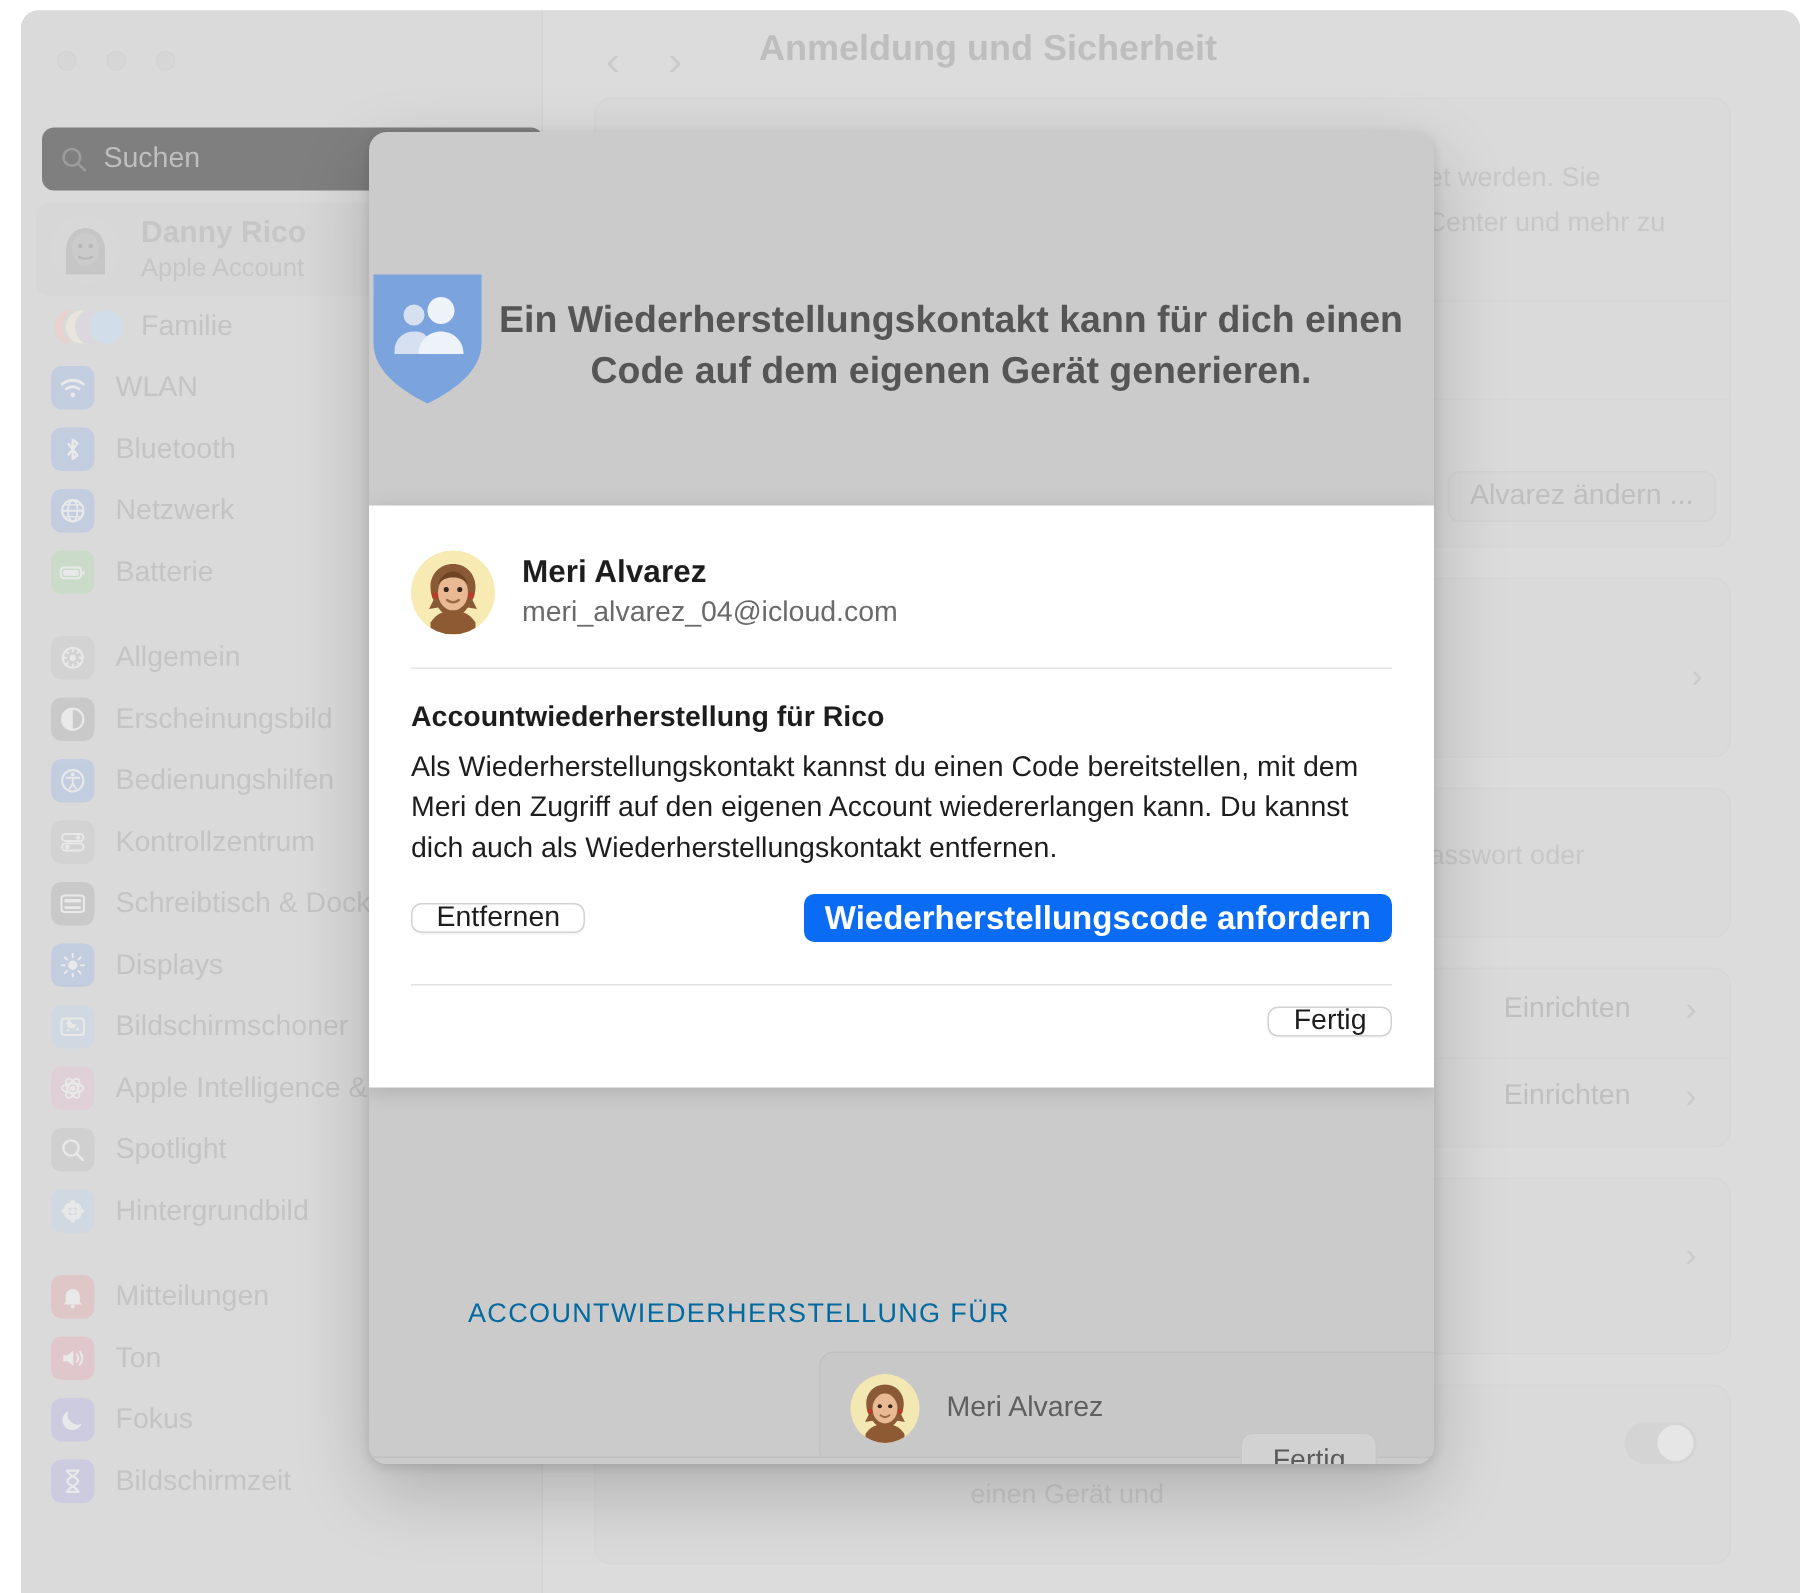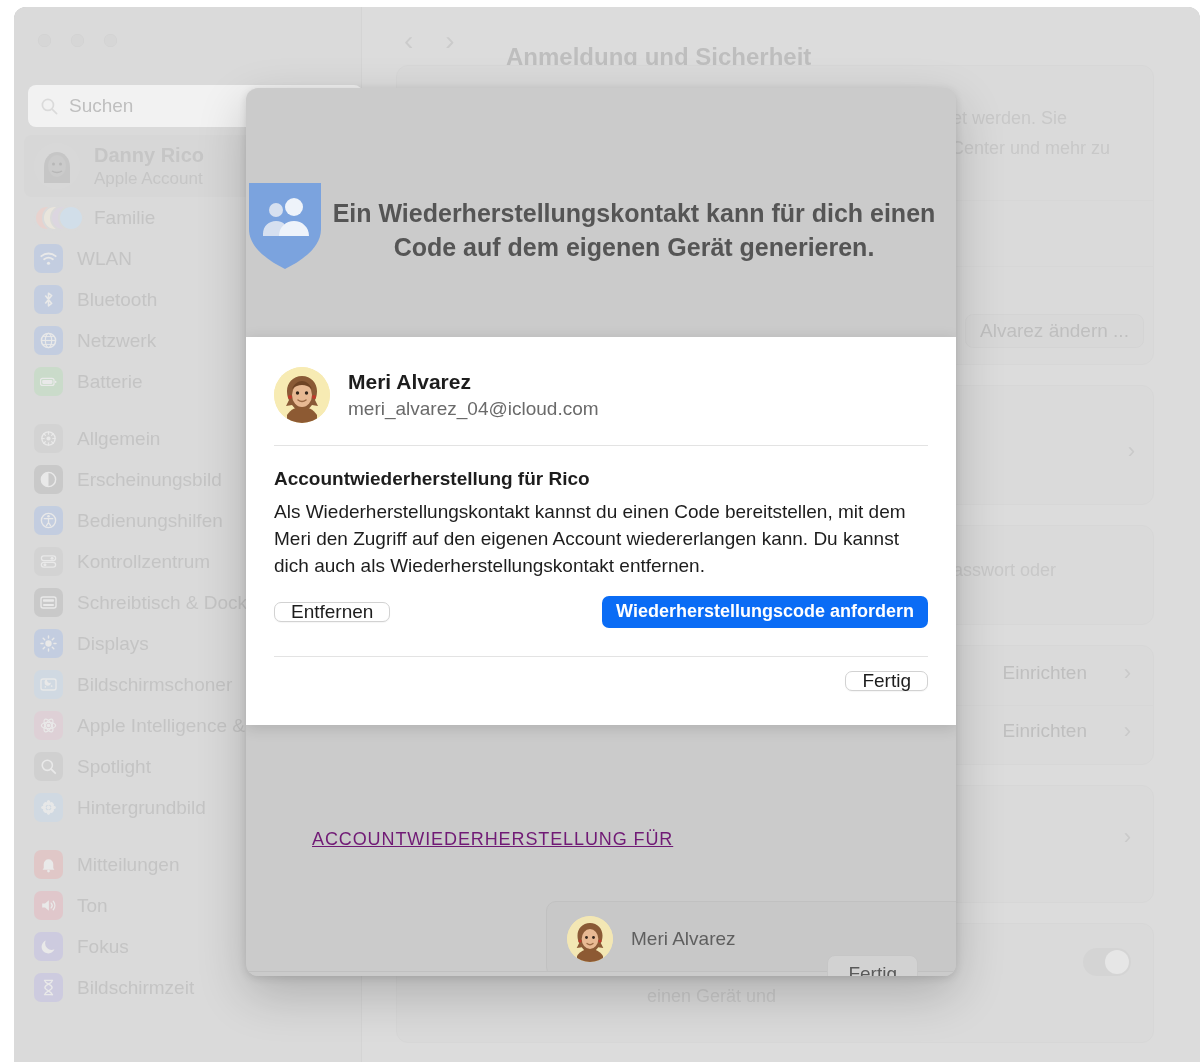--- a/index.html
+++ b/index.html
@@ -37,21 +37,21 @@
     width: 348px; height: 100%;
     background: #c9c9c9;
     border-right: 1px solid #bcbcbc;
   }
   .traffic { position: absolute; left: 24px; top: 27px; display: flex; gap: 20px; }
   .tl { width: 13px; height: 13px; border-radius: 50%; background: #c2c2c2; box-shadow: inset 0 0 0 .5px #b5b5b5; }
 
   .search-box {
     position: absolute; left: 14px; top: 78px;
     width: 334px; height: 42px;
-    background: #ffffff; border-radius: 8px;
+    background: #000000; border-radius: 8px;
     display: flex; align-items: center; padding: 0 12px; gap: 10px;
   }
   .search-box .mag { width: 19px; height: 19px; flex: 0 0 auto; opacity: .45; }
   .search-ph { font-size: 19px; color: #8e8e8e; }
 
   .side-list { position: absolute; left: 0; top: 128px; right: 0; }
   .srow {
     display: flex; align-items: center;
     height: 41px; margin: 0 10px; padding: 0 10px;
     border-radius: 8px; gap: 14px;
@@ -82,21 +82,21 @@
 
   
   .content {
     position: absolute; left: 348px; top: 0; right: 0; bottom: 0;
     background: #cfcfcf;
   }
   .toolbar { height: 72px; position: relative; }
   .nav-arrows { position: absolute; left: 42px; top: 20px; display: flex; gap: 32px; }
   .nav-arrows span { font-size: 28px; color: #a9a9a9; line-height: 1; font-weight: 300; }
   .pane-title {
-    position: absolute; left: 144px; top: 36px;
+    position: absolute; left: 144px; top: 12px;
     font-size: 24px; font-weight: 700; color: #8c8c8c;
   }
   .bg-card {
     position: absolute; left: 34px; right: 46px;
     background: #cacaca; border-radius: 12px;
     border: .5px solid #c3c3c3;
   }
   .bg-txt { position: absolute; font-size: 18px; color: #a2a2a2; white-space: nowrap; }
   .bg-pill {
     position: absolute; height: 34px; border-radius: 8px;
@@ -165,31 +165,31 @@
     height: 20px; padding: 0 16px;
     background: #fff; border: 1px solid #d2d2d2; border-radius: 7px;
     font-size: 19px; color: #1d1d1d;
     display: flex; align-items: center;
     box-shadow: 0 1px 1px rgba(0,0,0,.04);
     font-family: "Liberation Sans", sans-serif;
   }
   .btn-blue {
     height: 32px; padding: 0 14px;
     background: #0a6cf5; border: none; border-radius: 7px;
-    font-size: 18px; color: #fff; font-weight: 700;
+    font-size: 22px; color: #fff; font-weight: 700;
     display: flex; align-items: center;
     font-family: "Liberation Sans", sans-serif;
   }
   .pop-hr2 { height: 1px; background: #e3e3e3; margin: 28px 28px 0 28px; }
   .pop-foot { display: flex; justify-content: flex-end; margin: 14px 28px 0 28px; }
 
   
   .sheet-sec-label {
-    position: absolute; left: 66px; top: 741px;
-    font-size: 18px; letter-spacing: .9px; color: #701a75; text-decoration: underline;
+    position: absolute; left: 66px; top: 777px;
+    font-size: 18px; letter-spacing: .9px; color: #0369a1;
   }
   .sheet-list {
     position: absolute; left: 300px; top: 813px;
     width: 600px; height: 76px;
     background: #c8c8c8; border-radius: 10px;
     border: .5px solid #c1c1c1;
     display: flex; align-items: center; padding: 0 20px; gap: 18px;
   }
   .sheet-list-av {
     width: 46px; height: 46px; border-radius: 50%;

